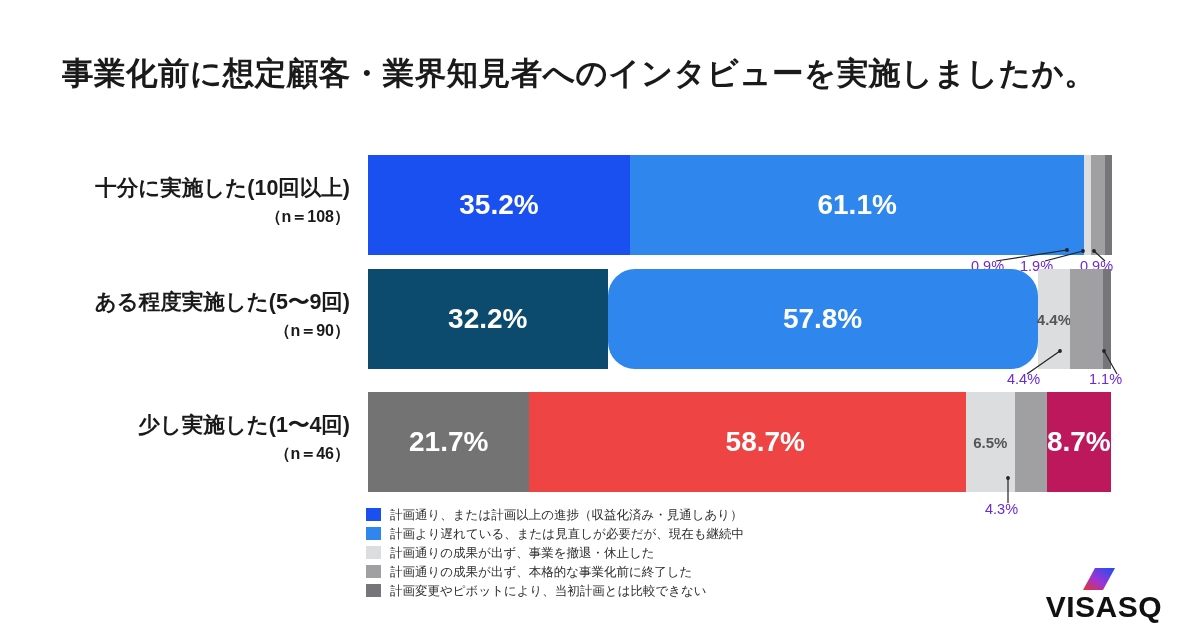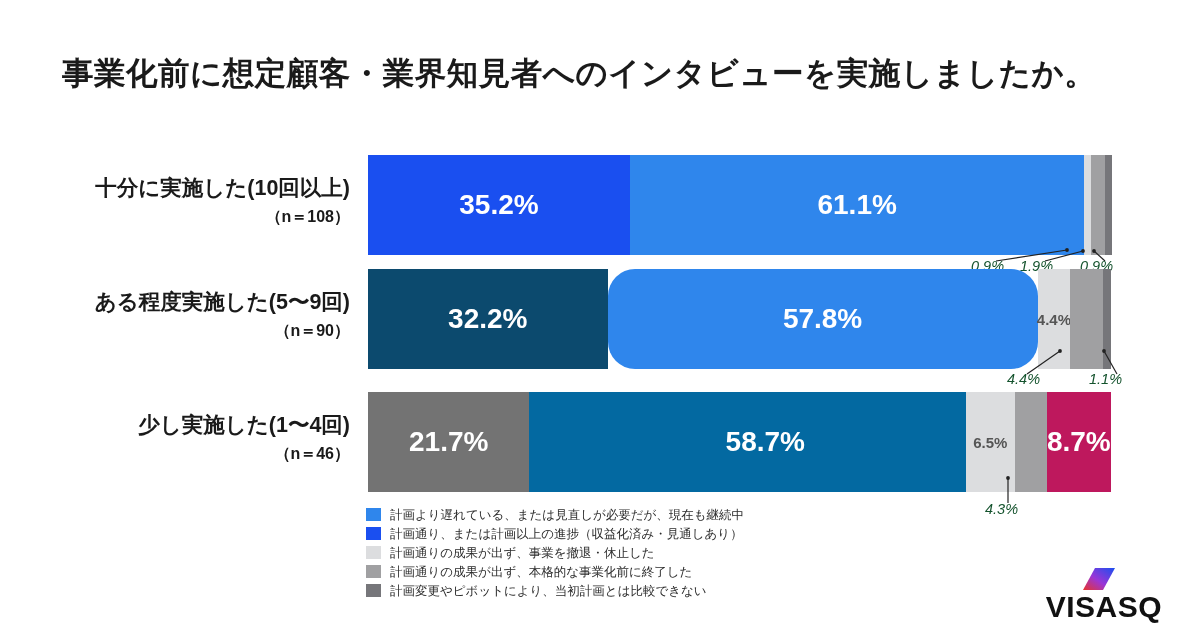--- a/index.html
+++ b/index.html
@@ -98,24 +98,23 @@
     white-space: nowrap;
   }
   .seg-label.on-dark { color: #ffffff; }
   .seg-label.on-light { color: #555555; }
   .seg-label.small { font-size: 15px; }
 
   
   .callout {
     position: absolute;
     font-size: 14.5px;
-    color: #14532d;
+    color: #6d28d9;
     white-space: nowrap;
     line-height: 1;
-    font-style: italic;
   }
   .leader {
     position: absolute;
     overflow: visible;
     pointer-events: none;
   }
   .leader line {
     stroke: #222222;
     stroke-width: 1.2;
   }
@@ -247,21 +246,21 @@
 
   <div class="row row-3">
     <div class="cat-label">
       <span class="cat-main">少し実施した(1〜4回)</span>
       <span class="cat-n">（n＝46）</span>
     </div>
     <div class="bar">
       <div class="seg" style="width:21.7%;background:#737373;">
         <span class="seg-label on-dark">21.7%</span>
       </div>
-      <div class="seg" style="width:58.7%;background:#0369a1;padding-left:35px;">
+      <div class="seg" style="width:58.7%;background:#ef4444;padding-left:35px;">
         <span class="seg-label on-dark">58.7%</span>
       </div>
       <div class="seg" style="width:6.5%;background:#dcdddf;">
         <span class="seg-label small on-light">6.5%</span>
       </div>
       <div class="seg" style="width:4.3%;background:#a0a0a2;">
         
       </div>
       <div class="seg" style="width:8.7%;background:#be185d;">
         <span class="seg-label on-dark">8.7%</span>
@@ -270,26 +269,26 @@
 
     <svg class="leader" style="left:955px; top:0px; width:120px; height:120px;" viewBox="0 0 120 120">
       <line x1="53" y1="111" x2="53" y2="86"></line>
       <circle cx="53" cy="86" r="1.9"></circle>
     </svg>
     <div class="callout" style="left:985px; top:110px;">4.3%</div>
   </div>
 
   <div class="legend">
     <div class="legend-item">
+      <span class="legend-swatch" style="background:#1a4ff0;"></span>
+      <span class="legend-text">計画通り、または計画以上の進捗（収益化済み・見通しあり）</span>
+    </div>
+    <div class="legend-item">
       <span class="legend-swatch" style="background:#2f86ec;"></span>
       <span class="legend-text">計画より遅れている、または見直しが必要だが、現在も継続中</span>
-    </div>
-    <div class="legend-item">
-      <span class="legend-swatch" style="background:#1a4ff0;"></span>
-      <span class="legend-text">計画通り、または計画以上の進捗（収益化済み・見通しあり）</span>
     </div>
     <div class="legend-item">
       <span class="legend-swatch" style="background:#dcdddf;"></span>
       <span class="legend-text">計画通りの成果が出ず、事業を撤退・休止した</span>
     </div>
     <div class="legend-item">
       <span class="legend-swatch" style="background:#a0a0a2;"></span>
       <span class="legend-text">計画通りの成果が出ず、本格的な事業化前に終了した</span>
     </div>
     <div class="legend-item">

